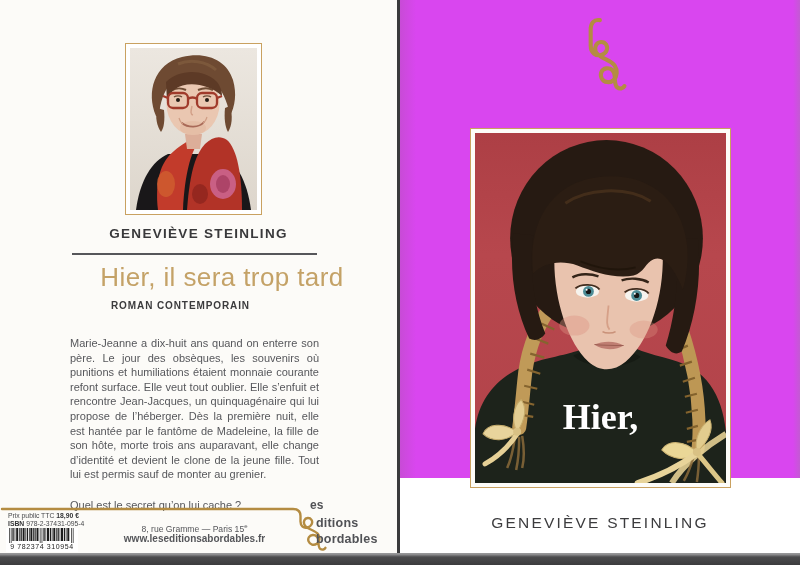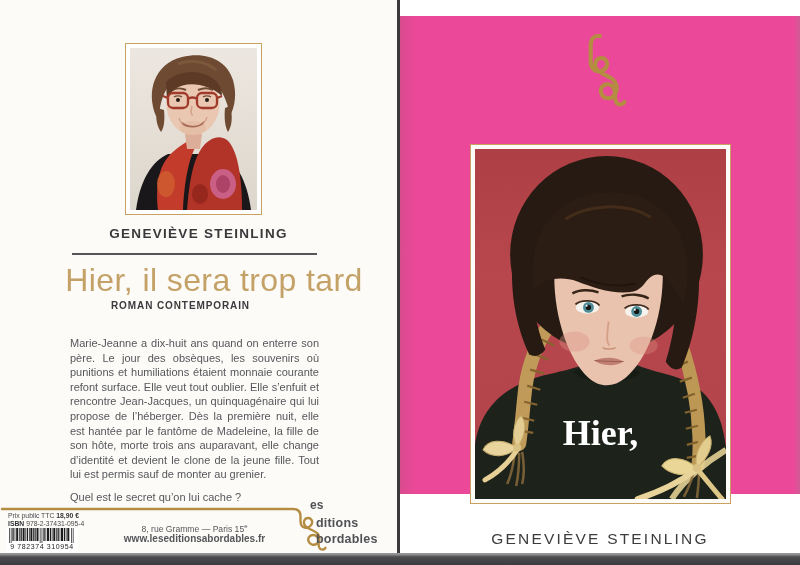--- a/index.html
+++ b/index.html
@@ -2,43 +2,43 @@
 <html><head>
 <meta charset="utf-8">
 <style>
   html,body{margin:0;padding:0;background:#ffffff;}
   .canvas{position:relative;width:800px;height:565px;background:#fff;overflow:hidden;
           font-family:"Liberation Sans",sans-serif;-webkit-font-smoothing:antialiased;}
 
   
   .back-page{position:absolute;left:0;top:0;width:397px;height:553px;background:#fcfbf8;}
   .spine{position:absolute;left:397px;top:0;width:3px;height:553px;background:#3a3a3c;}
-  .front-page{position:absolute;left:400px;top:16px;width:400px;height:478px;background:#ec4899;}
+  .front-page{position:absolute;left:400px;top:0;width:400px;height:478px;background:#d946ef;}
   .front-page .shadow-left{position:absolute;left:0;top:0;width:16px;height:100%;
       background:linear-gradient(90deg,rgba(110,100,85,.16),rgba(0,0,0,0));}
   .front-page .shadow-right{position:absolute;right:0;top:0;width:7px;height:100%;
       background:linear-gradient(270deg,rgba(140,140,140,.28),rgba(0,0,0,0));}
   .bottom-strip{position:absolute;left:0;top:553px;width:800px;height:12px;
       background:linear-gradient(180deg,#9b9b9d 0,#8c8c8e 1.5px,#4c4c4e 4px,#3b3b3d 100%);}
 
   
   .author-photo-frame{position:absolute;left:125px;top:43px;width:137px;height:172px;
       border:1px solid #c9a160;background:#fff;padding:4px;box-sizing:border-box;}
   .author-photo-frame svg{display:block;width:100%;height:100%;}
   .back-author{position:absolute;left:0;top:226px;width:397px;text-align:center;
       font-size:13.5px;font-weight:bold;letter-spacing:1.3px;color:#39393b;}
   .rule{position:absolute;left:72px;top:253px;width:245px;height:2px;background:#56565a;}
   .back-title{position:absolute;left:0;top:262px;width:428px;text-align:center;
-      font-size:32px;font-weight:400;color:#c4a267;letter-spacing:.4px;}
+      font-size:26px;font-weight:400;color:#c4a267;letter-spacing:.4px;padding-left:8px;}
   .genre{position:absolute;left:0;top:300px;width:361px;text-align:center;
       font-size:10px;font-weight:bold;letter-spacing:.9px;color:#3b3b3d;}
   .synopsis{position:absolute;left:70px;top:336px;width:249px;font-size:11px;
       line-height:14.6px;color:#56575b;text-align:justify;}
   .synopsis p{margin:0;}
-  .synopsis p.q{margin-top:8px;text-align:left;}
+  .synopsis p.q{margin-top:16px;text-align:left;}
 
   .publine-svg{position:absolute;left:0;top:495px;width:390px;height:62px;}
   .pub-word{position:absolute;color:#515256;letter-spacing:.2px;line-height:1;font-weight:bold;}
   .pw1{left:310px;top:499px;font-size:12px;}
   .pw2{left:316px;top:517px;font-size:12.5px;text-align:center;}
   .pw3{left:316px;top:533px;font-size:12.5px;}
 
   .price-block{position:absolute;left:8px;top:512px;font-size:6.8px;color:#46474a;line-height:8px;white-space:nowrap;}
   .price-block b{color:#323335;}
   .barcode{position:absolute;left:6px;top:528px;width:72px;height:24px;background:#fff;text-align:center;}

